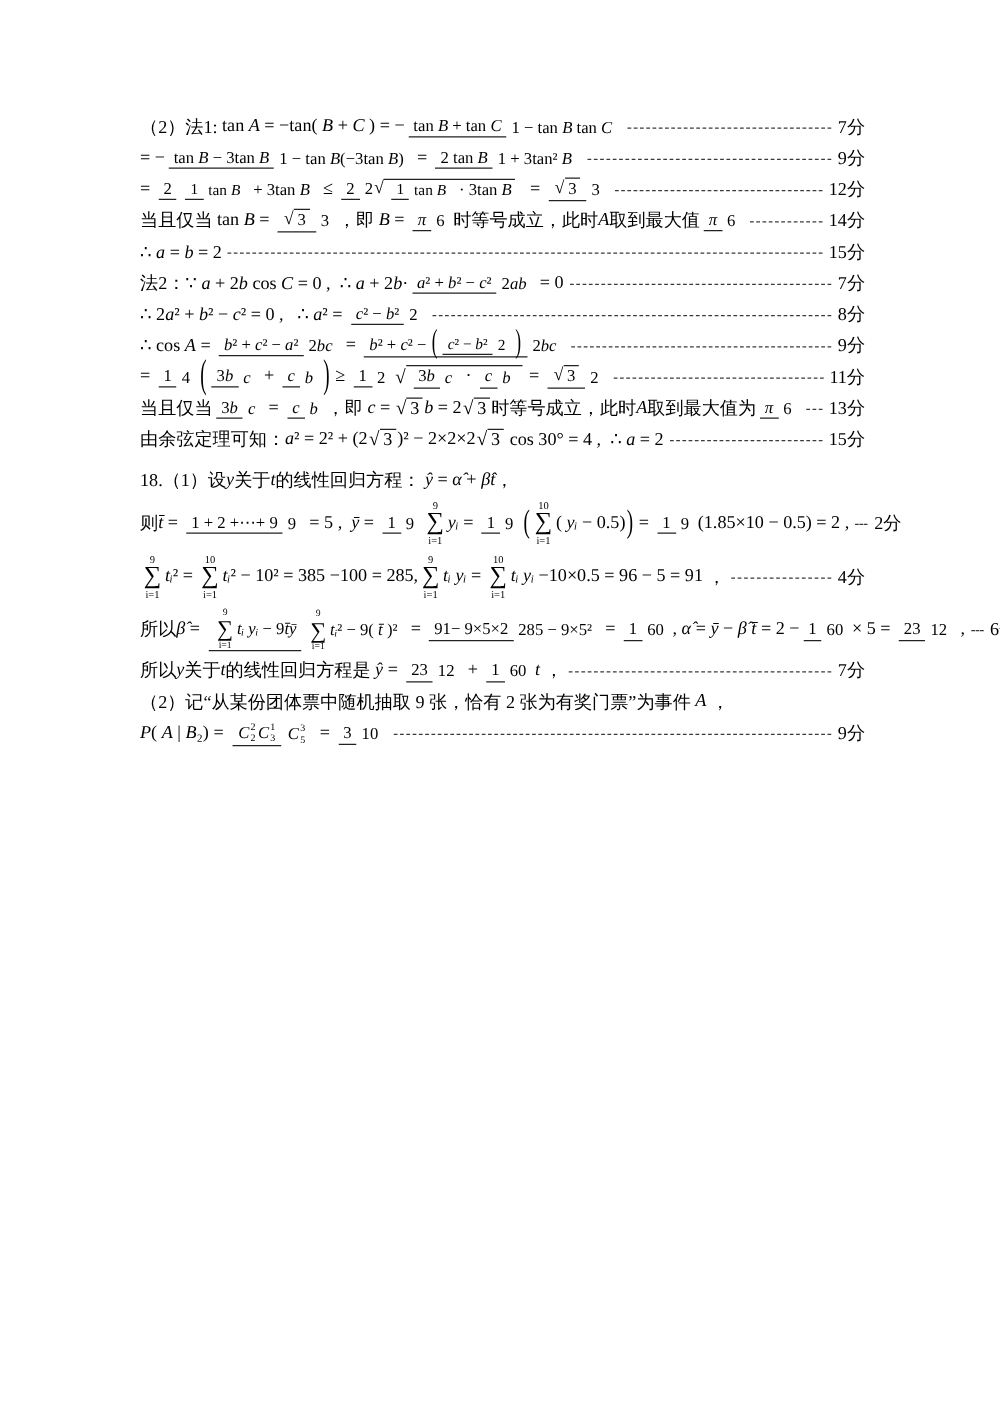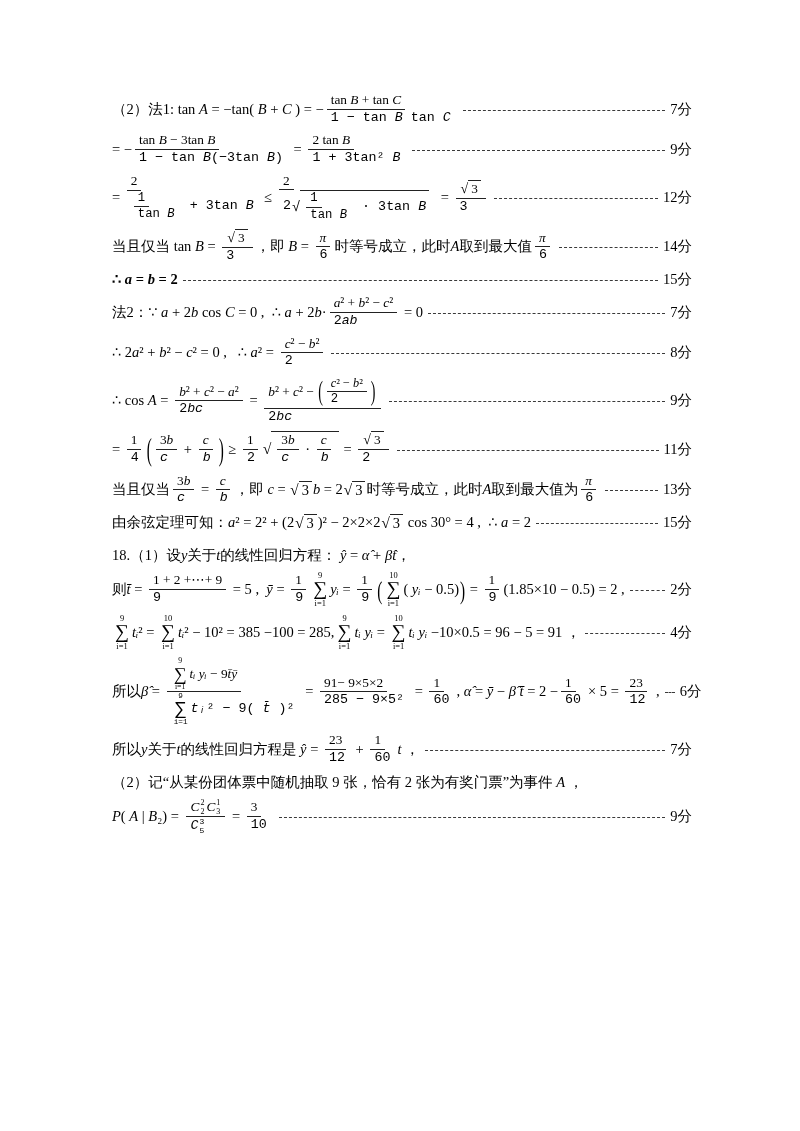--- a/index.html
+++ b/index.html
@@ -5,24 +5,24 @@
   html,body{margin:0;padding:0;background:#e8e8e8;}
   .page{position:relative;width:800px;height:1131px;background:#ffffff;margin:0 auto;overflow:hidden;
         font-family:"Liberation Serif","DejaVu Serif",serif;color:#000000;}
   .doc{position:absolute;left:112px;top:86px;width:580px;font-size:14.5px;}
   .line{display:flex;align-items:center;margin:6px 0;}
   .line.gap{margin-top:14px;}
   .content{display:flex;align-items:center;white-space:pre;}
   .zh,.m{white-space:pre;}
   .it{font-style:italic;}
   .rm{font-style:normal;}
-  .frac{display:inline-flex;flex-direction:column;align-items:flex-start;vertical-align:middle;
+  .frac{display:inline-flex;flex-direction:row;align-items:flex-end;vertical-align:middle;
         margin:0 3px;font-size:.92em;line-height:1.25;}
   .num{border-bottom:1px solid #222;padding:0 4px;display:flex;align-items:center;justify-content:center;white-space:pre;}
-  .den{padding:0 4px;display:flex;align-items:center;justify-content:center;white-space:pre;font-family:Liberation Mono, monospace;}
+  .den{padding:0 4px;display:flex;align-items:center;justify-content:center;white-space:pre;}
   .sqrt{display:inline-flex;align-items:stretch;margin:0 1px;}
   .rad{display:flex;align-items:center;font-size:1.05em;line-height:1;}
   .sqb{display:flex;align-items:center;border-top:1px solid #222;padding:0 3px;white-space:pre;}
   .sum{display:inline-flex;flex-direction:column;align-items:center;line-height:1;margin:0 3px;}
   .lim{font-size:.58em;line-height:1.1;}
   .sig{font-size:1.35em;line-height:.95;}
   .bp{display:inline-block;transform-origin:center;font-size:1.05em;margin:0 1px;}
   .cs{display:inline-flex;align-items:center;margin:0 1px;}
   .csb{font-style:italic;}
   .cscol{display:inline-flex;flex-direction:column;margin-left:1px;}
@@ -49,21 +49,21 @@
         <span class="content" style="display: flex;"><span class="m"><span class="rm">= </span></span><span class="frac"><span class="num"><span class="m"><span class="rm">2</span></span></span><span class="den"><span class="frac"><span class="num"><span class="m"><span class="rm">1</span></span></span><span class="den"><span class="m"><span class="rm">tan</span><span class="rm"> </span><span class="it">B</span></span></span></span><span class="m"><span class="rm"> + 3</span><span class="rm">tan</span><span class="rm"> </span><span class="it">B</span></span></span></span><span class="m"><span class="rm"> ≤ </span></span><span class="frac"><span class="num"><span class="m"><span class="rm">2</span></span></span><span class="den"><span class="m"><span class="rm">2</span></span><span class="sqrt"><span class="rad">√</span><span class="sqb"><span class="frac"><span class="num"><span class="m"><span class="rm">1</span></span></span><span class="den"><span class="m"><span class="rm">tan</span><span class="rm"> </span><span class="it">B</span></span></span></span><span class="m"><span class="rm"> · 3</span><span class="rm">tan</span><span class="rm"> </span><span class="it">B</span></span></span></span></span></span><span class="m"><span class="rm"> = </span></span><span class="frac"><span class="num"><span class="sqrt"><span class="rad">√</span><span class="sqb"><span class="m"><span class="rm">3</span></span></span></span></span><span class="den"><span class="m"><span class="rm">3</span></span></span></span></span>
         <span class="leader"></span>
         <span class="score">12分</span>
       </div>
       <div class="line">
         <span class="content" style="display: flex;"><span class="zh">当且仅当</span><span class="m"><span class="rm"> </span><span class="rm">tan</span><span class="rm"> </span><span class="it">B</span><span class="rm"> = </span></span><span class="frac"><span class="num"><span class="sqrt"><span class="rad">√</span><span class="sqb"><span class="m"><span class="rm">3</span></span></span></span></span><span class="den"><span class="m"><span class="rm">3</span></span></span></span><span class="zh">，即 </span><span class="m"><span class="it">B</span><span class="rm"> = </span></span><span class="frac"><span class="num"><span class="m"><span class="it">π</span></span></span><span class="den"><span class="m"><span class="rm">6</span></span></span></span><span class="zh">时等号成立，此时</span><span class="m"><span class="it">A</span></span><span class="zh">取到最大值</span><span class="frac"><span class="num"><span class="m"><span class="it">π</span></span></span><span class="den"><span class="m"><span class="rm">6</span></span></span></span></span>
         <span class="leader"></span>
         <span class="score">14分</span>
       </div>
       <div class="line">
-        <span class="content" style="display: flex; font-weight: bold;"><span class="m"><span class="rm">∴ </span><span class="it">a</span><span class="rm"> = </span><span class="it">b</span><span class="rm"> = 2</span></span></span>
+        <span class="content" style="display: flex;"><span class="m"><span class="rm">∴ </span><span class="it">a</span><span class="rm"> = </span><span class="it">b</span><span class="rm"> = 2</span></span></span>
         <span class="leader"></span>
         <span class="score">15分</span>
       </div>
       <div class="line">
         <span class="content" style="display: flex;"><span class="zh">法2：</span><span class="m"><span class="rm">∵ </span><span class="it">a</span><span class="rm"> + 2</span><span class="it">b</span><span class="rm"> </span><span class="rm">cos</span><span class="rm"> </span><span class="it">C</span><span class="rm"> = 0 ,  ∴ </span><span class="it">a</span><span class="rm"> + 2</span><span class="it">b</span><span class="rm">·</span></span><span class="frac"><span class="num"><span class="m"><span class="it">a</span><span class="rm">² + </span><span class="it">b</span><span class="rm">² − </span><span class="it">c</span><span class="rm">²</span></span></span><span class="den"><span class="m"><span class="rm">2</span><span class="it">ab</span></span></span></span><span class="m"><span class="rm"> = 0</span></span></span>
         <span class="leader"></span>
         <span class="score">7分</span>
       </div>
       <div class="line">
         <span class="content" style="display: flex;"><span class="m"><span class="rm">∴ 2</span><span class="it">a</span><span class="rm">² + </span><span class="it">b</span><span class="rm">² − </span><span class="it">c</span><span class="rm">² = 0 ,   ∴ </span><span class="it">a</span><span class="rm">² = </span></span><span class="frac"><span class="num"><span class="m"><span class="it">c</span><span class="rm">² − </span><span class="it">b</span><span class="rm">²</span></span></span><span class="den"><span class="m"><span class="rm">2</span></span></span></span></span>

